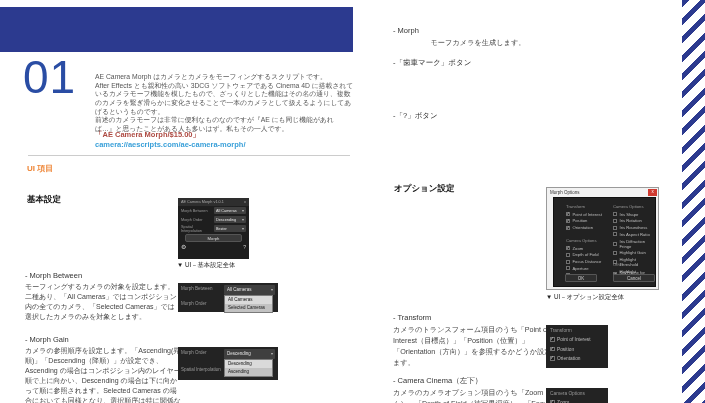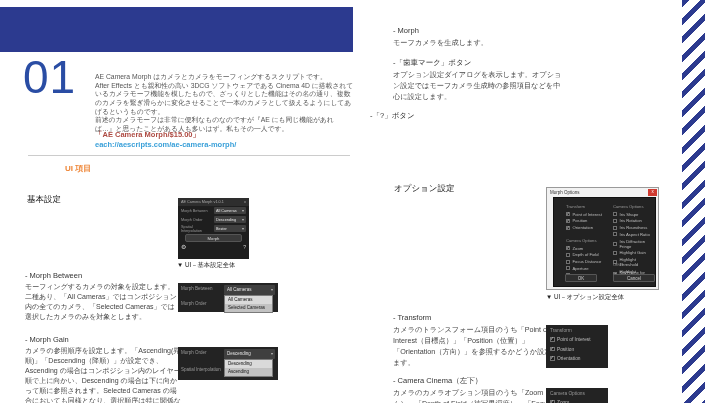--- a/index.html
+++ b/index.html
@@ -9,23 +9,23 @@
   .abs { position:absolute; }
 
   
   .header-bar { left:0; top:7px; width:353px; height:45px; background:#2c3a8f; }
   .chapter-num { left:23px; top:54px; font-size:46px; font-weight:300; color:#2a4da4; letter-spacing:1px; line-height:1; }
   .page-title { left:95px; top:55px; font-size:12.5px; font-weight:bold; color:#141414; letter-spacing:0.3px; }
   .intro { left:95px; top:73px; width:259px; font-size:6.8px; line-height:1.28; color:#555; white-space:pre-line; }
   .product-name { left:95px; top:130px; font-size:7.5px; font-weight:bold; color:#ad4a42; }
   .product-url { left:95px; top:140px; font-size:7.5px; font-weight:bold; color:#3aa0d9; text-decoration:none; }
   .divider { left:28px; top:155px; width:322px; border-top:1px solid #cccccc; }
-  .ui-heading { left:27px; top:163px; font-size:8px; font-weight:bold; color:#ee8434;margin-left:38px; }
+  .ui-heading { left:27px; top:163px; font-size:8px; font-weight:bold; color:#ee8434; }
   .ui-intro { left:27px; top:174px; font-size:7.2px; color:#333; }
-  .sec-heading { font-size:8.5px; font-weight:normal; color:#141414; }
+  .sec-heading { font-size:8.5px; font-weight:bold; color:#141414; }
   .item-heading { font-size:7.5px; color:#333; }
   .body-l { font-size:7px; color:#444; line-height:1.43; white-space:pre-line; }
   .body-r { font-size:7.2px; color:#444; line-height:1.53; }
   .caption { font-size:6.3px; color:#222; }
 
   
   .shot { background:#232323; }
   .panel { left:178px; top:198px; width:71px; height:61px; background:#1e1e1e; }
   .panel-titlebar { display:flex; justify-content:space-between; align-items:center; height:8px; background:#2e2e2e; padding:0 3px; font-size:3.8px; color:#aaa; }
   .panel-row { display:flex; align-items:center; height:9px; padding:0 3px; }
@@ -77,21 +77,21 @@
 <div id="canvas">
 
   <div class="abs header-bar"></div>
   <div class="abs stripes"></div>
 
   <div class="abs chapter-num">01</div>
   <div class="abs intro">AE Camera Morph はカメラとカメラをモーフィングするスクリプトです。
 After Effects とも親和性の高い 3DCG ソフトウェアである Cinema 4D に搭載されているカメラモーフ機能を模したもので、ざっくりとした機能はその名の通り、複数のカメラを繋ぎ滑らかに変化させることで一本のカメラとして扱えるようにしてあげるというものです。
 前述のカメラモーフは非常に便利なものなのですが『AE にも同じ機能があれば…』と思ったことがある人も多いはず。私もその一人です。</div>
   <div class="abs product-name">「AE Camera Morph/$15.00」</div>
-  <a href="#" class="abs product-url">each://aescripts.com/ae-camera-morph/</a>
+  <a href="#" class="abs product-url">camera://aescripts.com/ae-camera-morph/</a>
   <div class="abs divider"></div>
   <div class="abs ui-heading">UI 項目</div>
   <div class="abs sec-heading" style="left:27px; top:194px;">基本設定</div>
 
   <div class="abs panel">
     <div class="panel-titlebar">
       <span>AE Camera Morph v1.0.1</span>
       <span>x</span>
     </div>
     <div class="panel-row">
@@ -148,26 +148,25 @@
       <span>Descending</span>
       <span class="arr">▾</span>
     </span>
     <div class="dd-list" style="top:11.5px;">
       <div class="dd-opt sel">Descending</div>
       <div class="dd-opt">Ascending</div>
     </div>
   </div>
 
   <div class="abs item-heading" style="left:393px; top:26px;">- Morph</div>
-  <div class="abs body-r" style="left:393px; top:37px; width:170px;">モーフカメラを生成します。</div>
+  <div class="abs body-r" style="left:393px; top:37px; width:170px;text-align:center;">モーフカメラを生成します。</div>
 
   <div class="abs item-heading" style="left:393px; top:58px;">-「歯車マーク」ボタン</div>
-  <div class="abs body-r" style="left:393px; top:69px; width:170px;">オプション設定ダイアログを表示します。オプション設定ではモーフカメラ生成時の参照項目などを中心に設定します。</div>
-
-  <div class="abs item-heading" style="left:370px; top:111px;">-「?」ボタン</div>
+
+  <div class="abs item-heading" style="left:393px; top:111px;">-「?」ボタン</div>
 
   <div class="abs sec-heading" style="left:394px; top:183px;">オプション設定</div>
 
   <div class="abs dialog">
     <div class="dlg-titlebar">
       <span class="dlg-title">Morph Options</span>
       <span class="dlg-close">x</span>
     </div>
     <div class="dlg-body">
       <div class="grp" style="left:12px; top:6px;">

